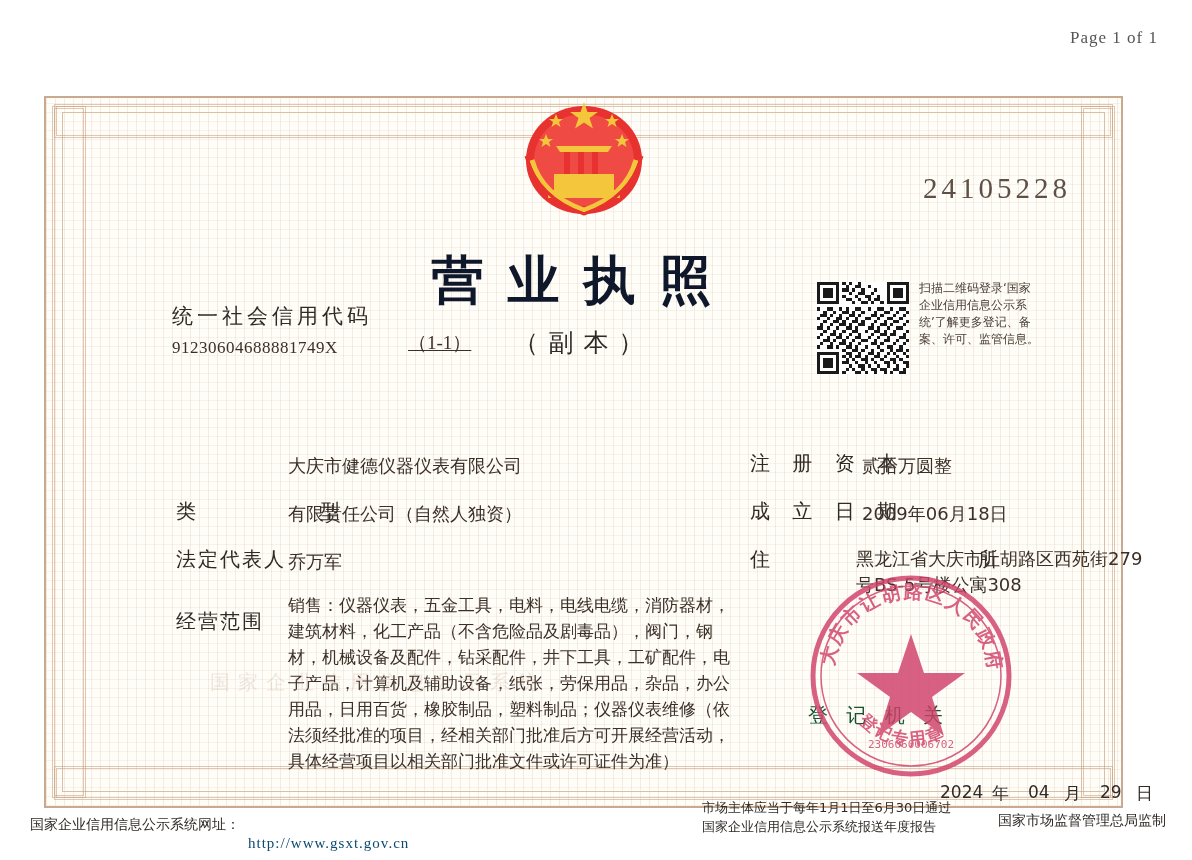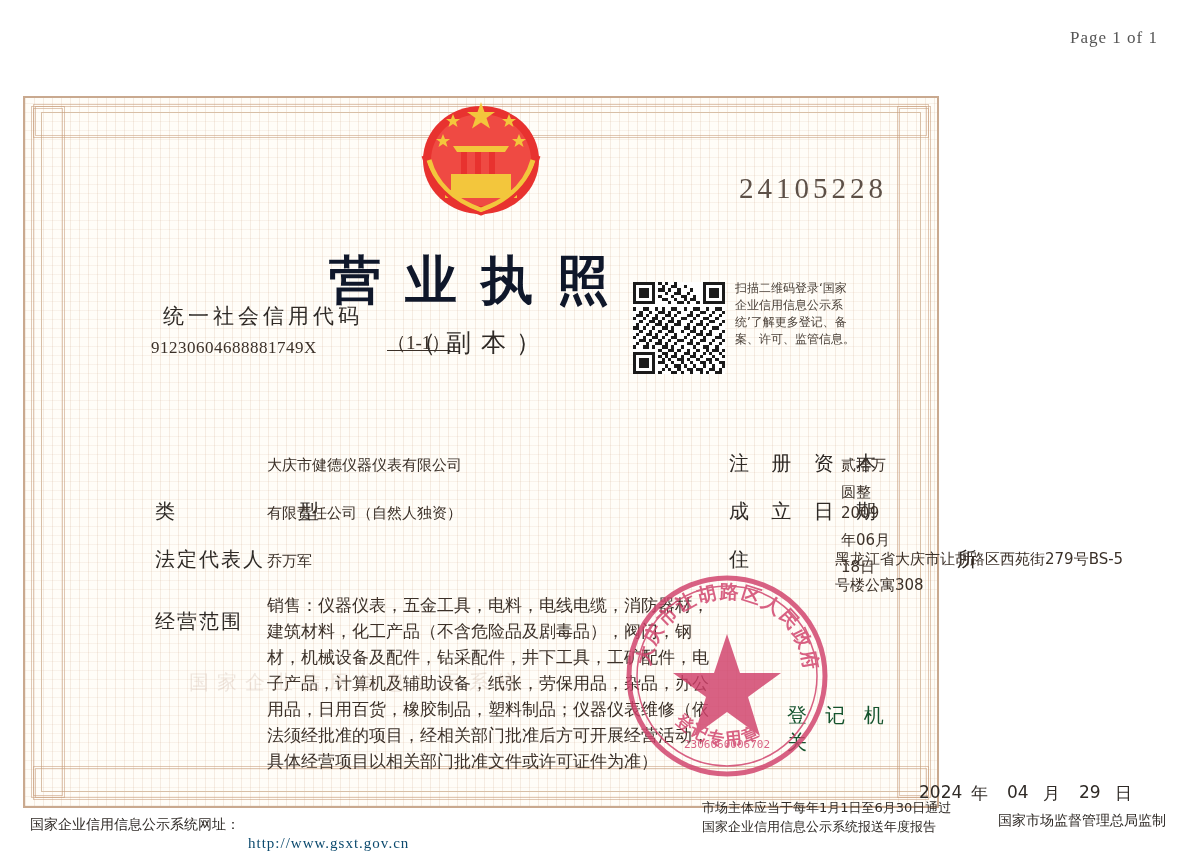--- a/index.html
+++ b/index.html
@@ -23,23 +23,23 @@
     right: 34px;
     font-family: "Liberation Serif", serif;
     font-size: 17px;
     color: #555;
     letter-spacing: 1px;
   }
 
   
   .cert {
     position: absolute;
-    left: 23px;
+    left: 44px;
     top: 96px;
-    width: 916px;
+    width: 1079px;
     height: 712px;
     border: 2px solid #c9a98f;
     background: #fffdf8;
     box-sizing: border-box;
   }
   .cert-inner-border {
     position: absolute;
     left: 16px;
     top: 14px;
     right: 16px;
@@ -131,21 +131,20 @@
   
   .credit-label {
     position: absolute;
     left: 82px;
     top: 168px;
     font-family: "DejaVu Sans", sans-serif;
     font-size: 21px;
     letter-spacing: 4px;
     color: #2f2a26;
     white-space: nowrap;
-    padding-left: 12px;
   }
   .credit-value {
     position: absolute;
     left: 82px;
     top: 204px;
     font-family: "Liberation Serif", serif;
     font-size: 17px;
     letter-spacing: 0.5px;
     color: #3b3028;
   }
@@ -173,21 +172,21 @@
   .field-label {
     position: absolute;
     font-family: "DejaVu Sans", sans-serif;
     font-size: 20px;
     color: #2f2a26;
     white-space: nowrap;
   }
   .field-value {
     position: absolute;
     font-family: "DejaVu Sans", sans-serif;
-    font-size: 15px;
+    font-size: 18px;
     color: #3b3028;
     line-height: 27px;
   }
 
   .lbl-name     { left: 86px;  top: 316px; letter-spacing: 28px; }
   .val-name     { left: 198px; top: 318px; }
   .lbl-type     { left: 86px;  top: 364px; letter-spacing: 28px; }
   .val-type     { left: 198px; top: 366px; }
   .lbl-legal    { left: 86px;  top: 412px; letter-spacing: 2px; }
   .val-legal    { left: 198px; top: 414px; }

